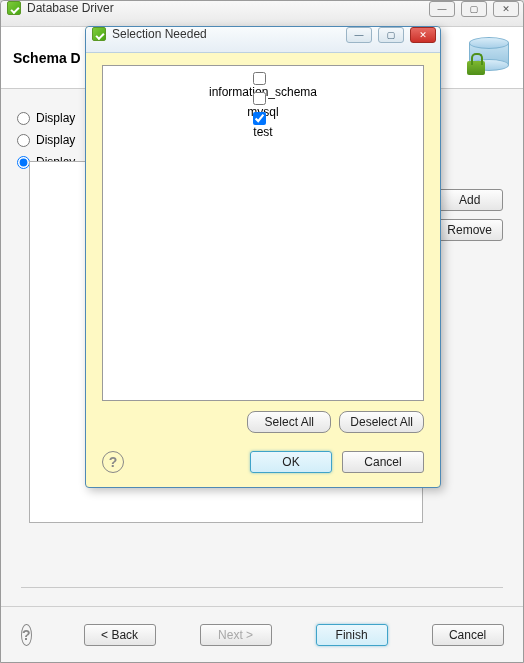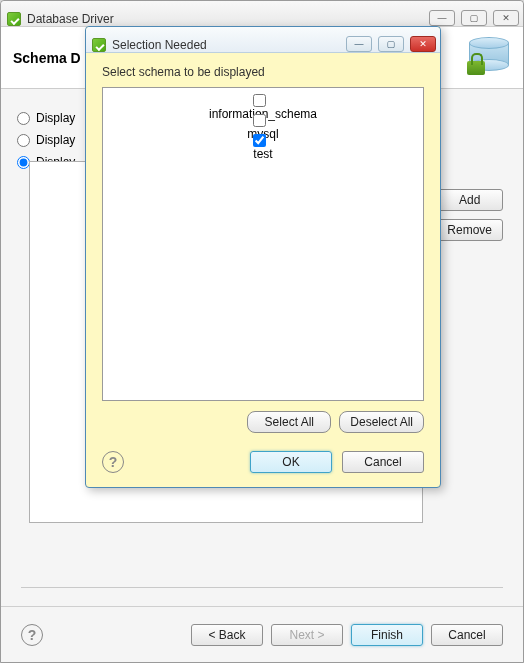--- a/index.html
+++ b/index.html
@@ -19,21 +19,21 @@
     width: 524px; height: 663px;
     background: #f5f5f5;
     border: 1px solid #9a9a9a;
     border-radius: 4px 4px 0 0;
   }
   .title-bar {
     height: 26px;
     background: linear-gradient(#f8f8f8,#e9e9e9);
     border-bottom: 1px solid #cfcfcf;
     display: flex;
-    align-items: flex-end;
+    align-items: flex-start;
     padding: 0 4px 0 6px;
     border-radius: 4px 4px 0 0;
   }
   .app-icon {
     width: 14px; height: 14px;
     background: linear-gradient(135deg,#7ecb3b 0%,#49a813 100%);
     border: 1px solid #5a9826;
     border-radius: 2px;
     margin-right: 6px;
     position: relative;
@@ -147,21 +147,21 @@
     background: #f5f5f5;
   }
   .help-icon {
     width: 22px; height: 22px;
     border: 1.5px solid #888;
     border-radius: 50%;
     color: #888;
     display:flex;align-items:center;justify-content:center;
     font-weight:bold; font-size: 14px;
   }
-  .wizard-bar .std-btn { min-width: 72px; }
+  .wizard-bar .std-btn { min-width: 72px; margin-left: 36px; }
   
   .modal {
     position: absolute;
     left: 85px; top: 26px;
     width: 356px; height: 462px;
     background: #fef9c3;
     border: 1px solid #4e89b5;
     border-radius: 4px;
     box-shadow: 3px 3px 10px rgba(0,0,0,0.25);
     display: flex; flex-direction: column;
@@ -273,21 +273,20 @@
     <div class="app-icon"></div>
     <span class="title-text">Selection Needed</span>
     <div class="win-controls">
       <div class="win-btn min">—</div>
       <div class="win-btn max">▢</div>
       <div class="win-btn close-red">✕</div>
     </div>
   </div>
 
   <div class="dlg-body">
-    <div class="dlg-instr">Select schema to be displayed</div>
     <div class="schema-list" id="schema-list">
         <label class="schema-item">
           <input type="checkbox" style="">
           <span>information_schema</span>
         </label>
         <label class="schema-item">
           <input type="checkbox" style="">
           <span>mysql</span>
         </label>
         <label class="schema-item">

